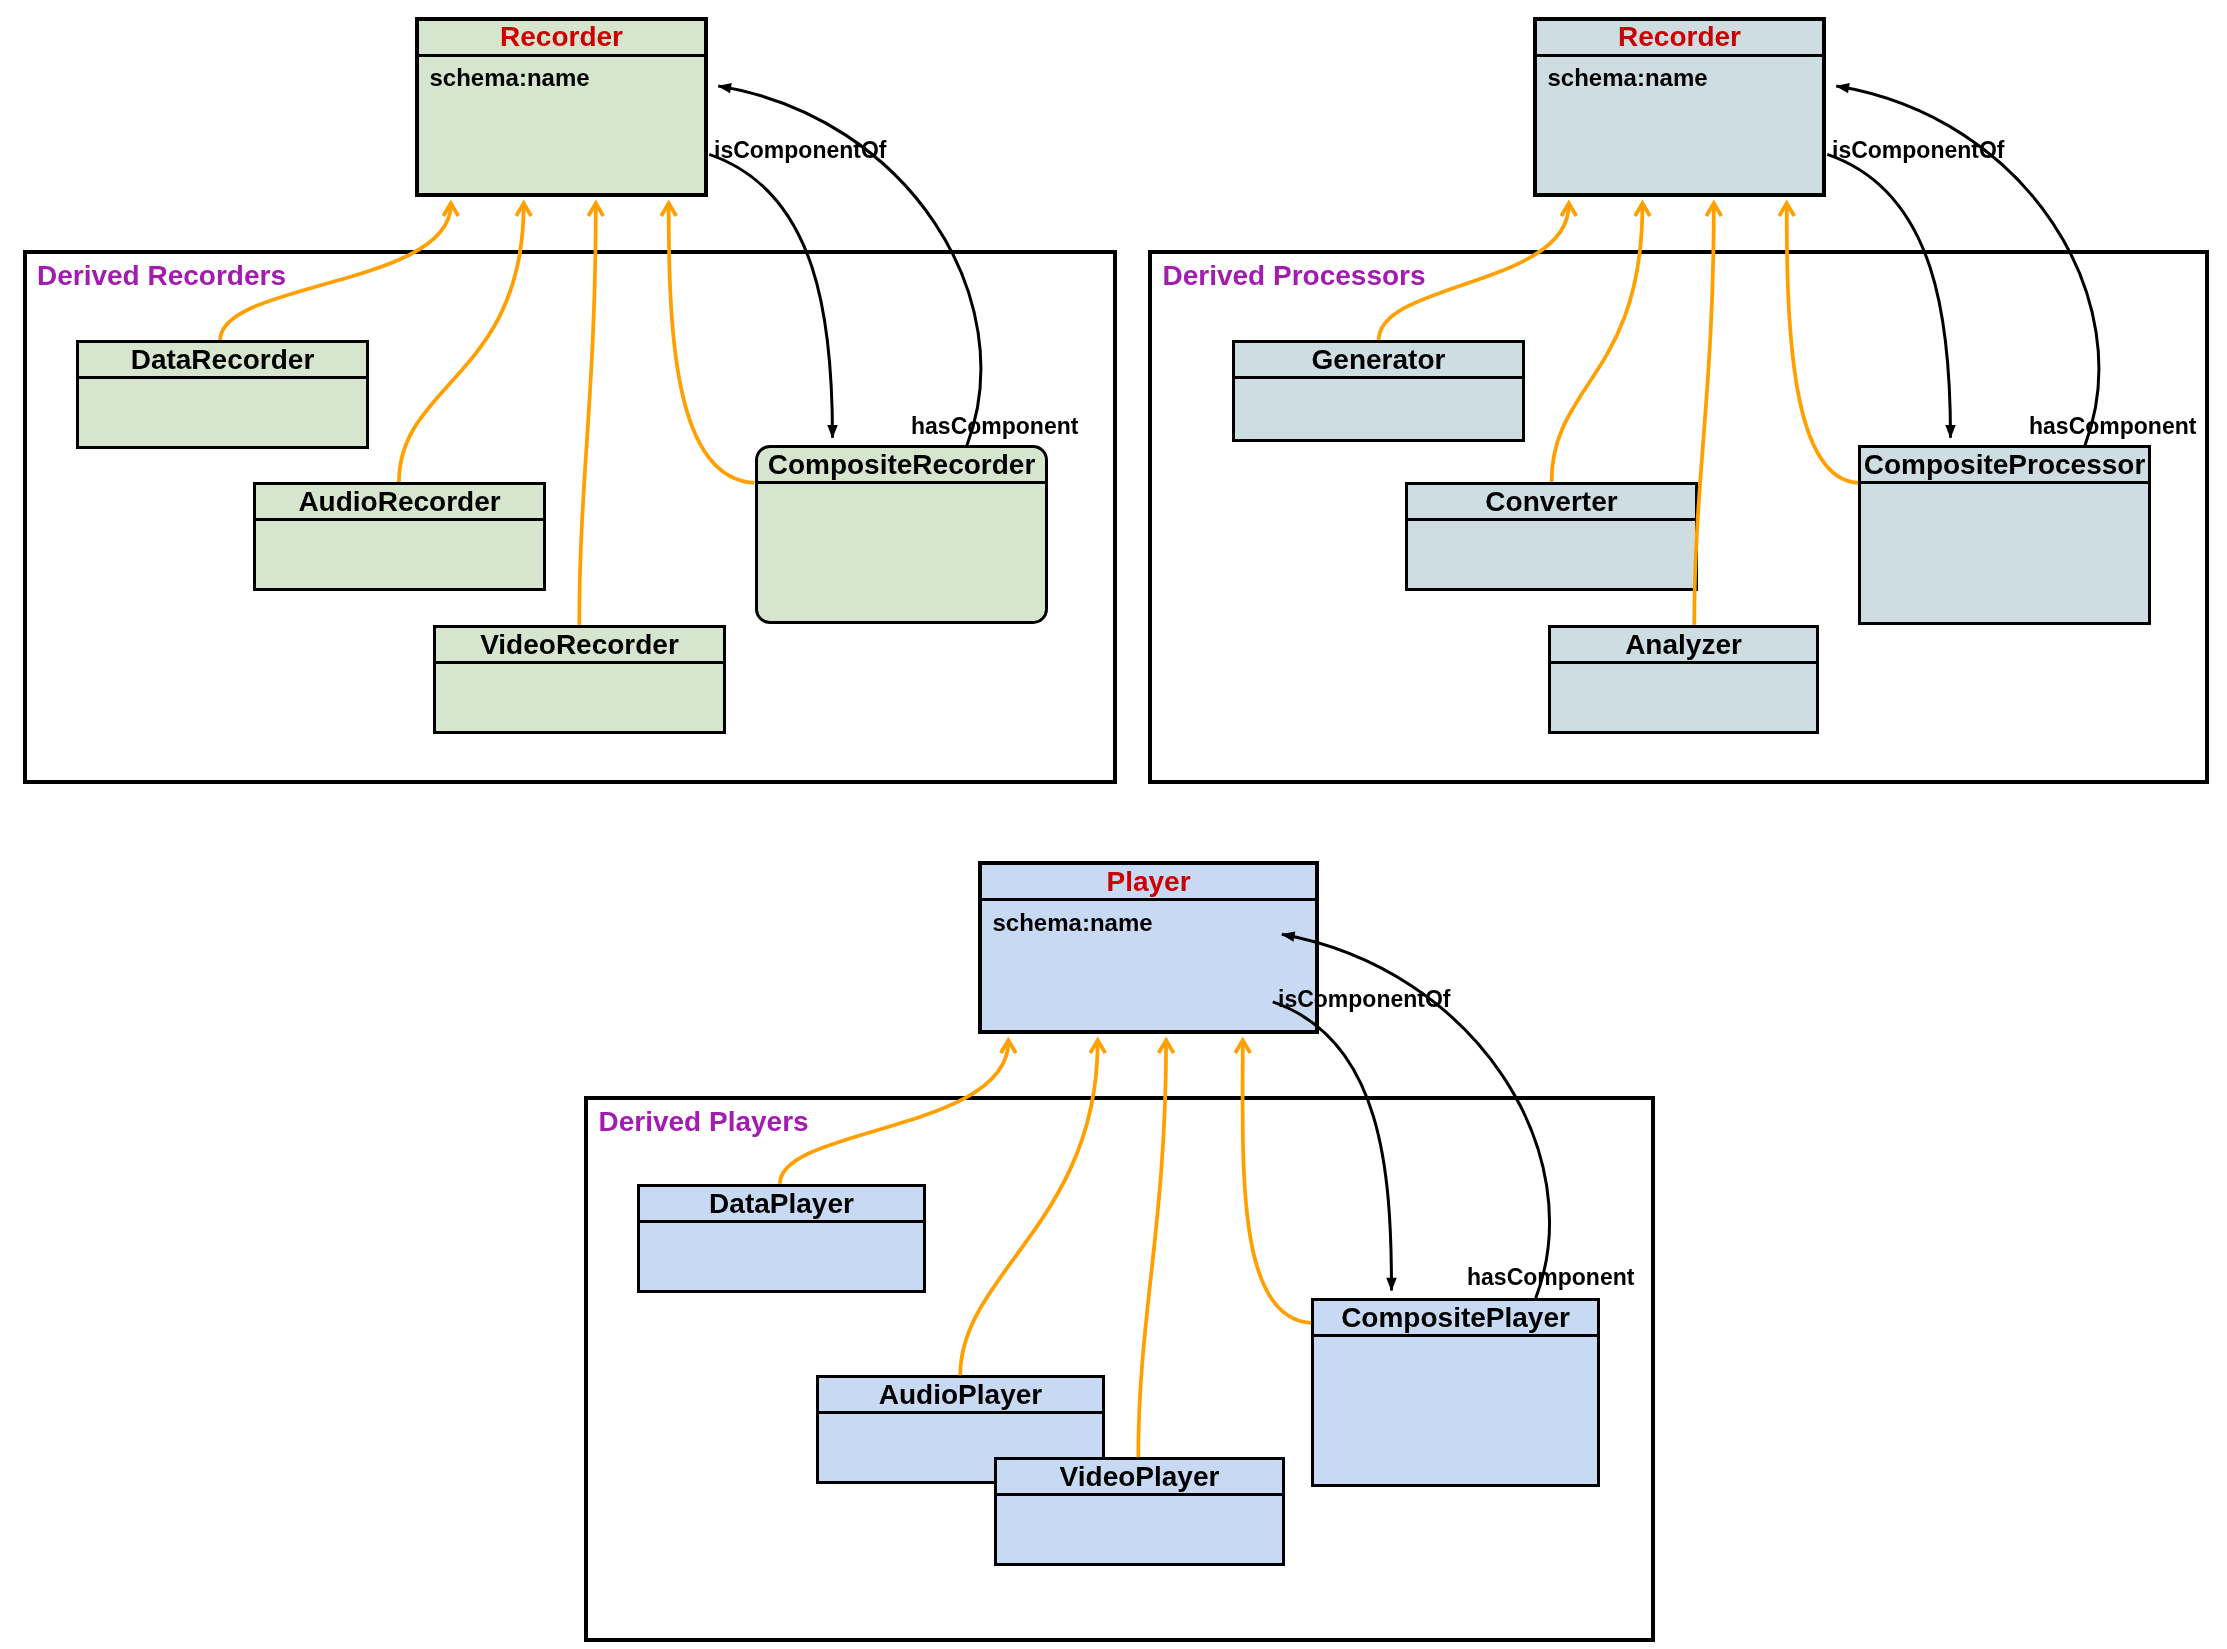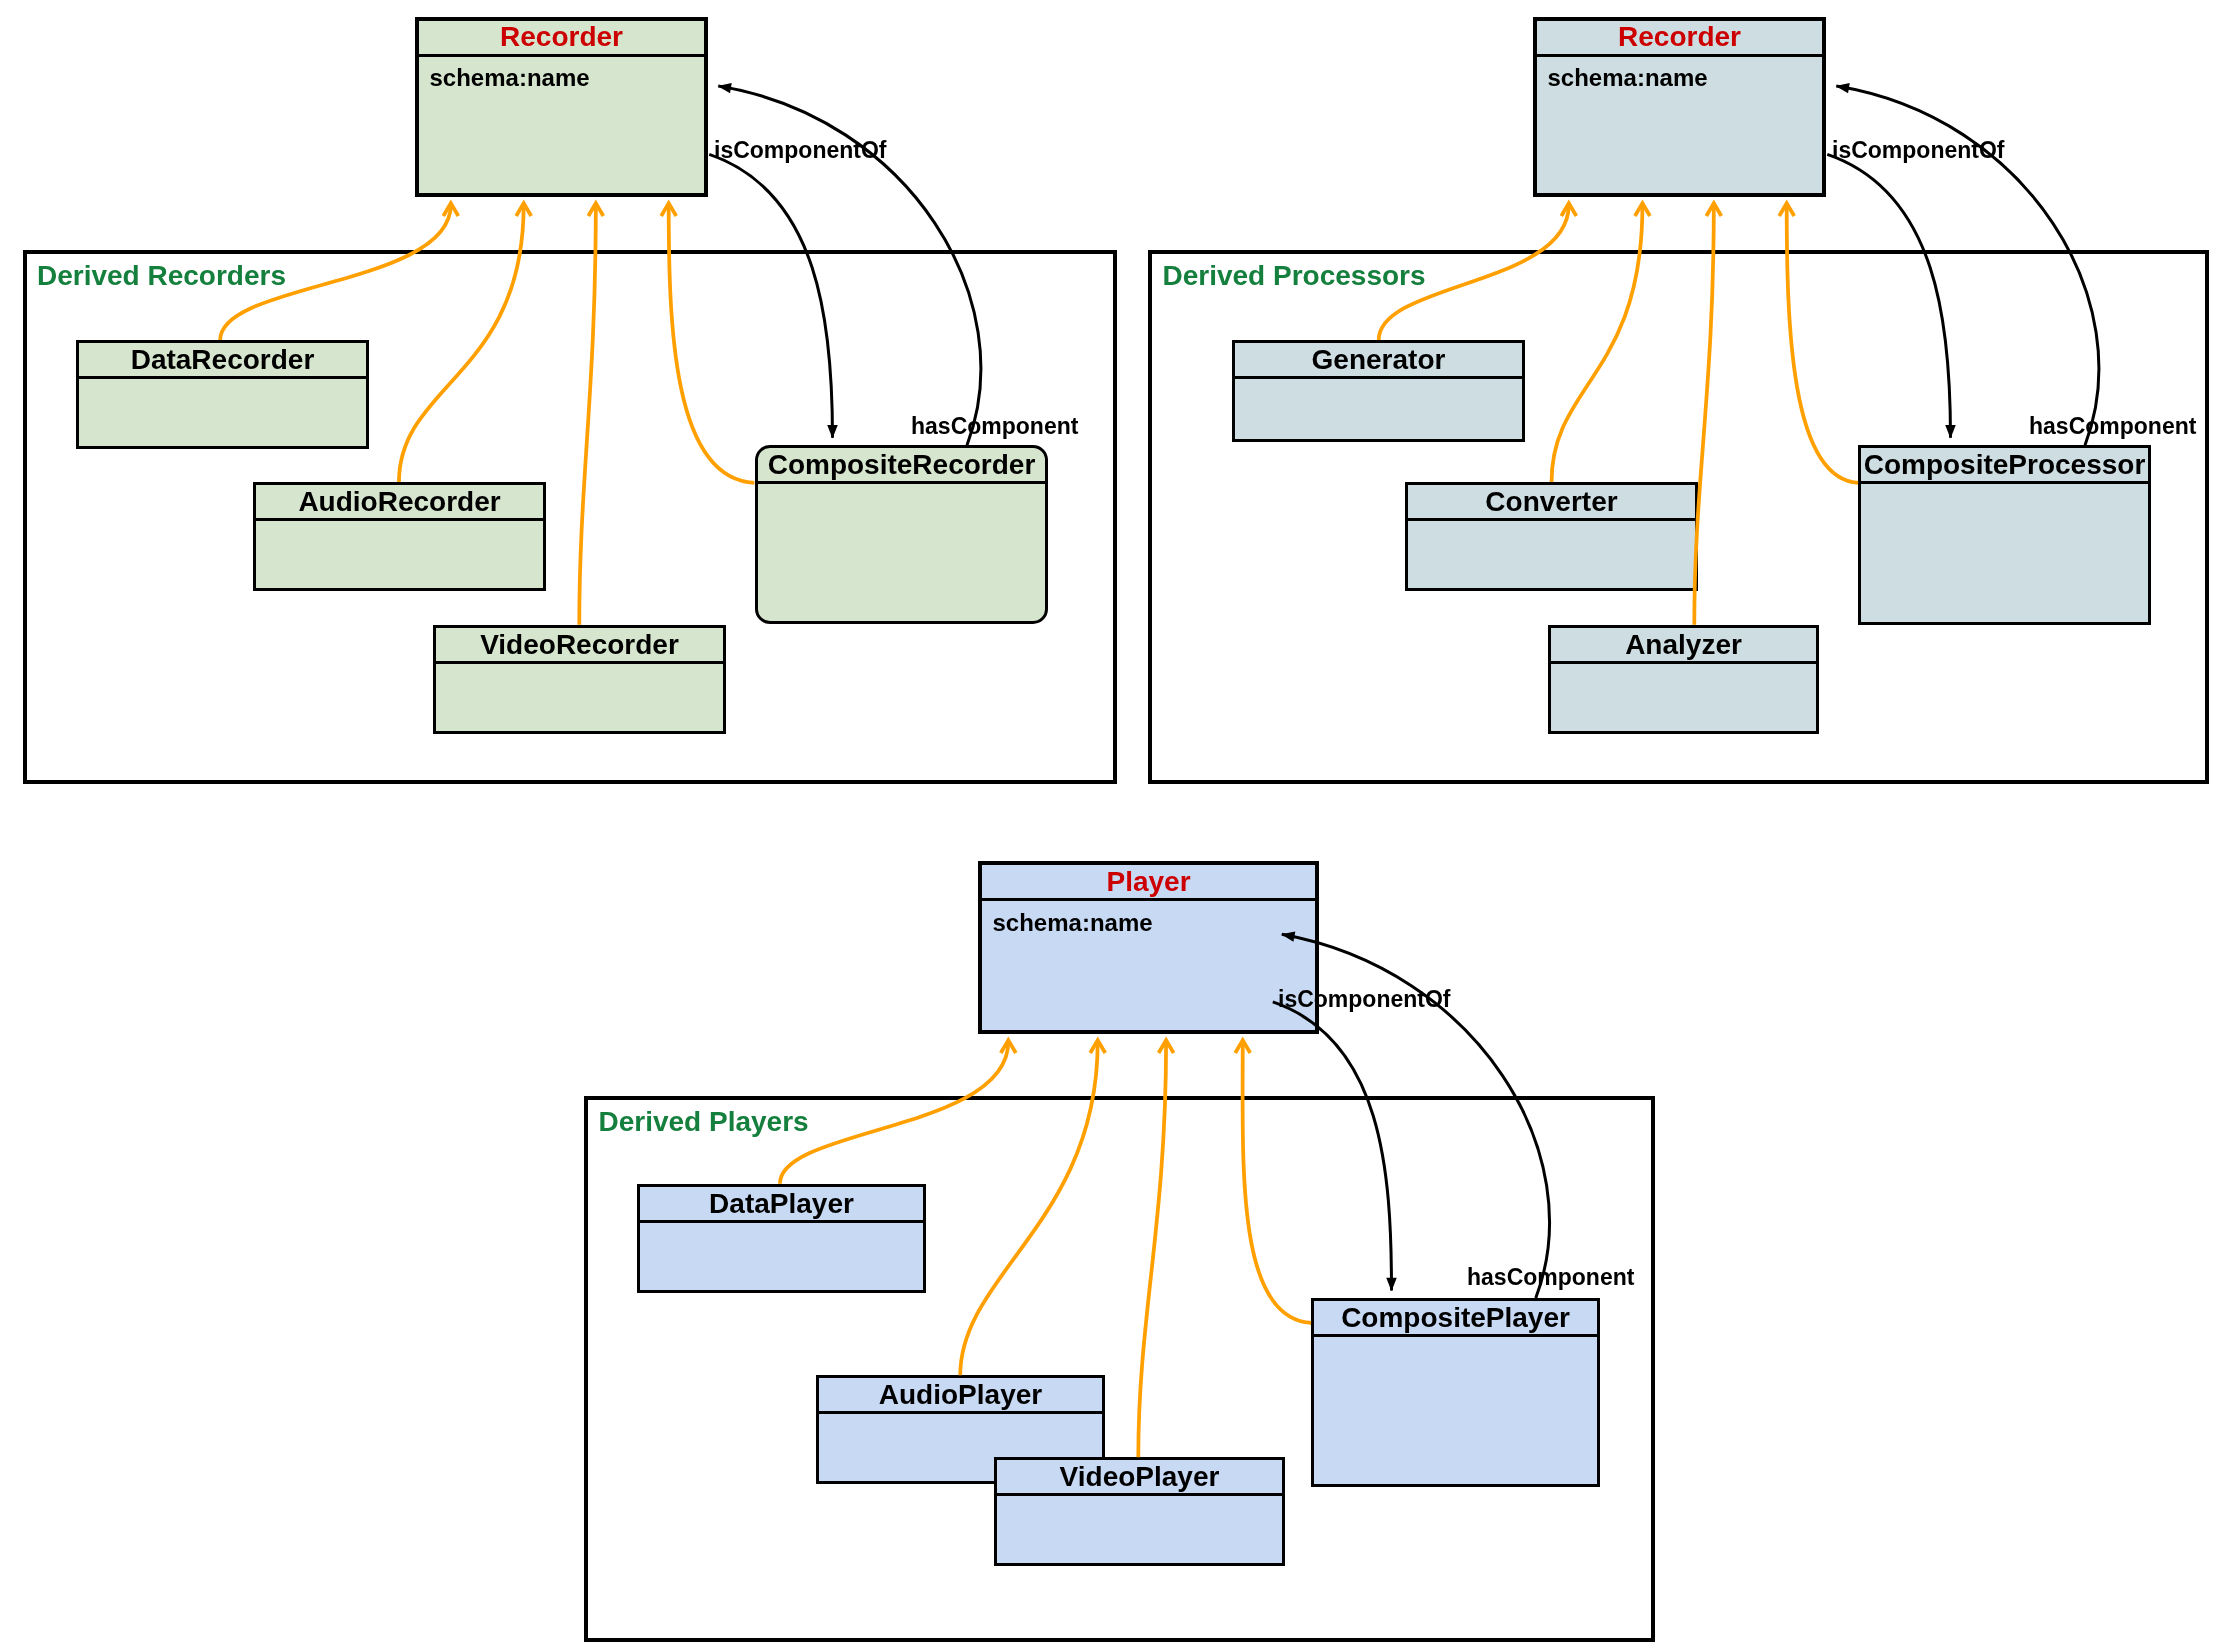--- a/index.html
+++ b/index.html
@@ -10,21 +10,21 @@
     --title-red:#cc0000;
     --line-black:#000000;
   }
   *{box-sizing:border-box;}
   html,body{margin:0;padding:0;background:#ffffff;}
   body{font-family:"Liberation Sans","DejaVu Sans",sans-serif;}
   .stage{position:relative;width:2227px;height:1650px;background:#ffffff;overflow:hidden;}
 
   
   .group{position:absolute;border:4.5px solid var(--line-black);background:#ffffff;z-index:1;}
-  .group-label{position:absolute;left:10.5px;top:6px;font-size:28px;font-weight:bold;color:#15803d;white-space:nowrap;}
+  .group-label{position:absolute;left:10.5px;top:6px;font-size:28px;font-weight:bold;color:#a21caf;white-space:nowrap;}
 
   
   .cls{position:absolute;border:3px solid var(--line-black);display:flex;flex-direction:column;z-index:2;}
   .cls.parent{border-width:4.5px;}
   .cls .ttl{flex:0 0 36px;display:flex;align-items:center;justify-content:center;
             font-size:28px;font-weight:bold;color:#000;border-bottom:3px solid var(--line-black);
             white-space:nowrap;}
   .cls.parent .ttl{color:var(--title-red);border-bottom-width:3.8px;}
   .cls .bdy{flex:1 1 auto;}
   .cls .attr{font-size:24px;font-weight:bold;color:#000;padding:7.5px 0 0 10.5px;white-space:nowrap;}

